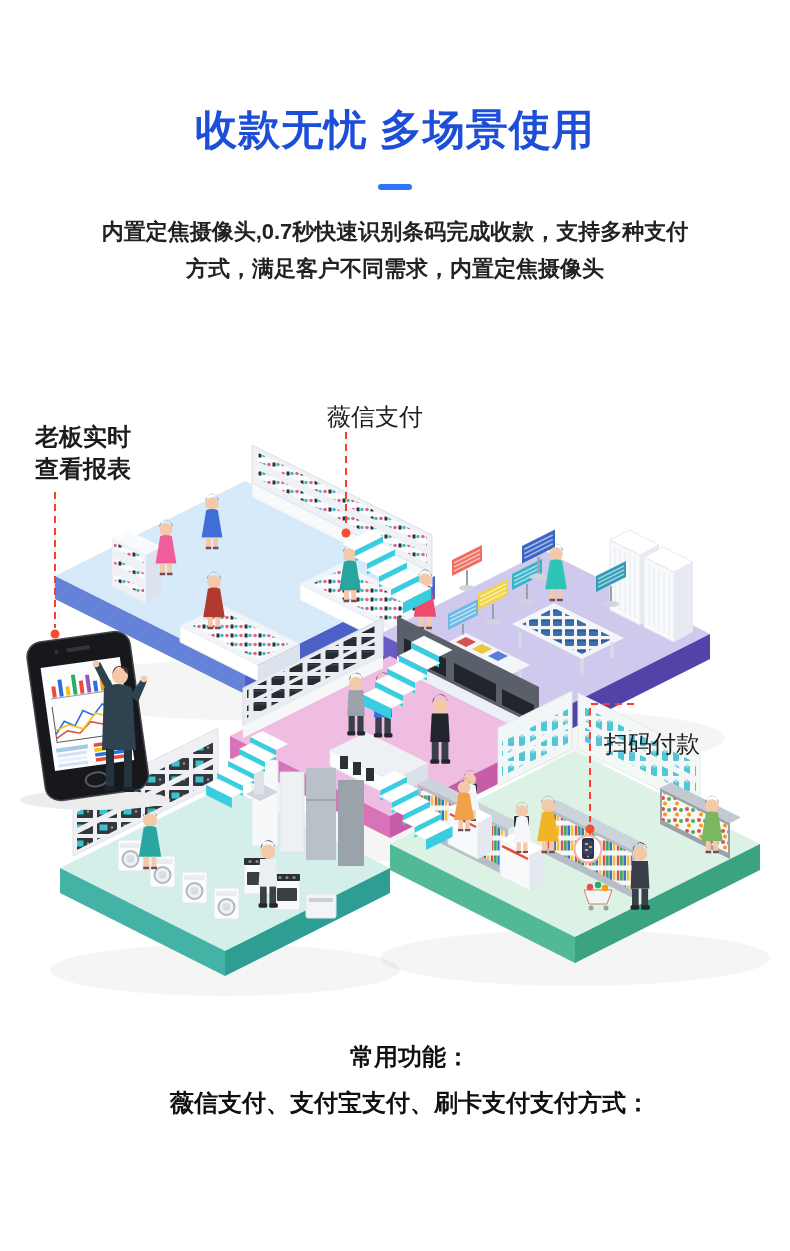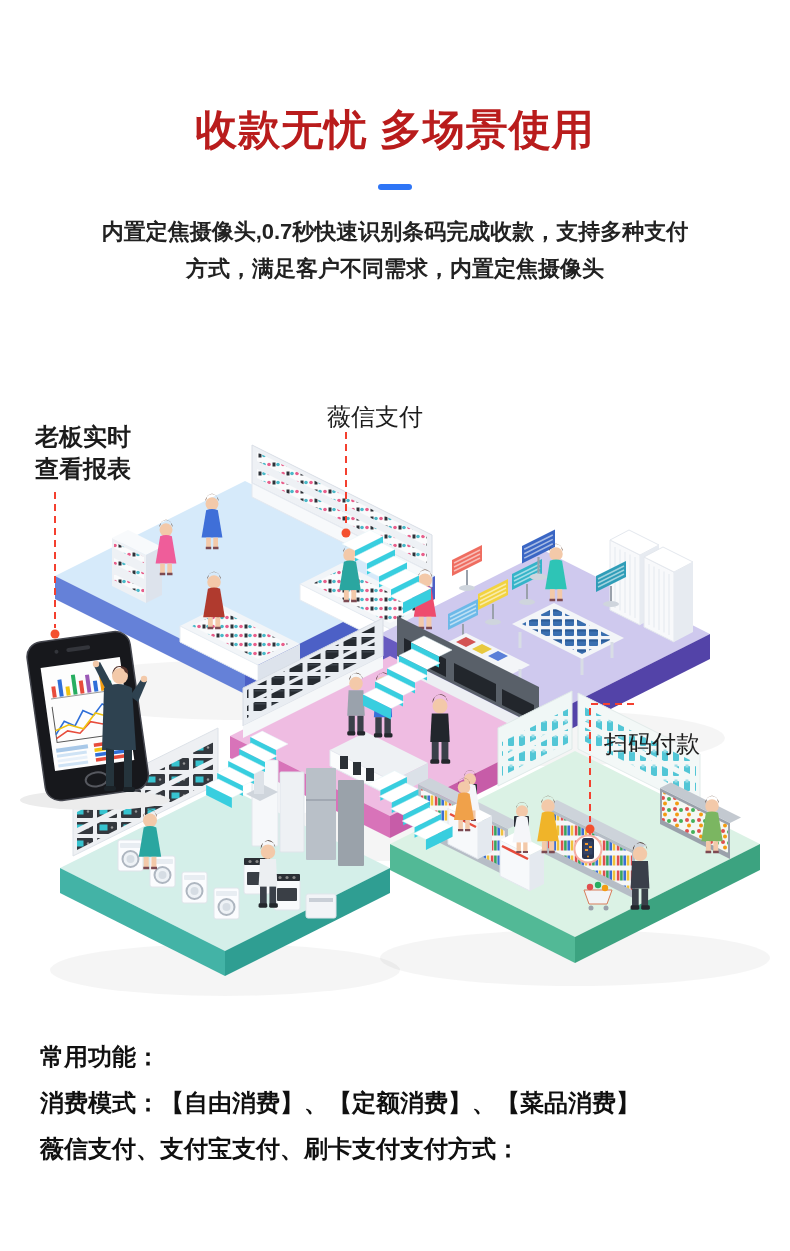--- a/index.html
+++ b/index.html
@@ -1,32 +1,32 @@
 <!DOCTYPE html>
 <html><head>
 <meta charset="utf-8">
 <style>
   html,body{margin:0;padding:0;background:#ffffff;}
   body{width:790px;height:1251px;position:relative;overflow:hidden;
        font-family:"Liberation Sans","DejaVu Sans",sans-serif;color:#111;}
   .title{position:absolute;top:102px;left:0;width:790px;text-align:center;
-         font-size:42px;font-weight:700;letter-spacing:1px;color:#b91c1c;margin:0;}
+         font-size:42px;font-weight:700;letter-spacing:1px;color:#1d4ed8;margin:0;}
   .title-underline{position:absolute;top:184px;left:50%;transform:translateX(-50%);
          width:34px;height:6px;border-radius:3px;background:#2e75f6;}
   .desc{position:absolute;top:213px;left:0;width:790px;text-align:center;margin:0;
         font-size:22px;line-height:37px;color:#222;font-weight:700;}
   .scene{position:absolute;top:388px;left:0;width:790px;height:620px;}
   .scene svg{position:absolute;top:0;left:0;}
   .callout{position:absolute;font-size:24px;color:#1c1c1c;font-weight:500;white-space:pre-line;}
   .callout.boss{left:35px;top:33px;line-height:32px;font-weight:bold;}
   .callout.customer{left:327px;top:13px;}
   .callout.scanpay{left:604px;top:300px;margin-top:40px;}
   .features{position:absolute;left:40px;top:1040px;width:740px;}
   .feature-row{display:flex;font-size:24px;font-weight:700;color:#101010;
-               line-height:34px;margin-bottom:12px;white-space:nowrap;}
+               line-height:34px;margin-bottom:12px;white-space:nowrap;justify-content:center;}
 </style>
 </head>
 <body>
 
 <h1 class="title">收款无忧 多场景使用</h1>
 <div class="title-underline"></div>
 <p class="desc">
   <span>内置定焦摄像头,0.7秒快速识别条码完成收款，支持多种支付</span><br>
   <span>方式，满足客户不同需求，内置定焦摄像头</span>
 </p>
@@ -356,20 +356,16 @@
 查看报表</div>
   <div class="callout customer">薇信支付</div>
   <div class="callout scanpay">扫码付款</div>
 </div>
 
 <div class="features">
   <div class="feature-row">
     <span>常用功能：</span>
   </div>
   <div class="feature-row">
-    <span>消费模式：</span>
-    <span>【自由消费】、【定额消费】、【菜品消费】</span>
-  </div>
-  <div class="feature-row">
     <span>薇信支付、支付宝支付、刷卡支付</span>
     <span>支付方式：</span>
   </div>
 </div>
 
 </body></html>

